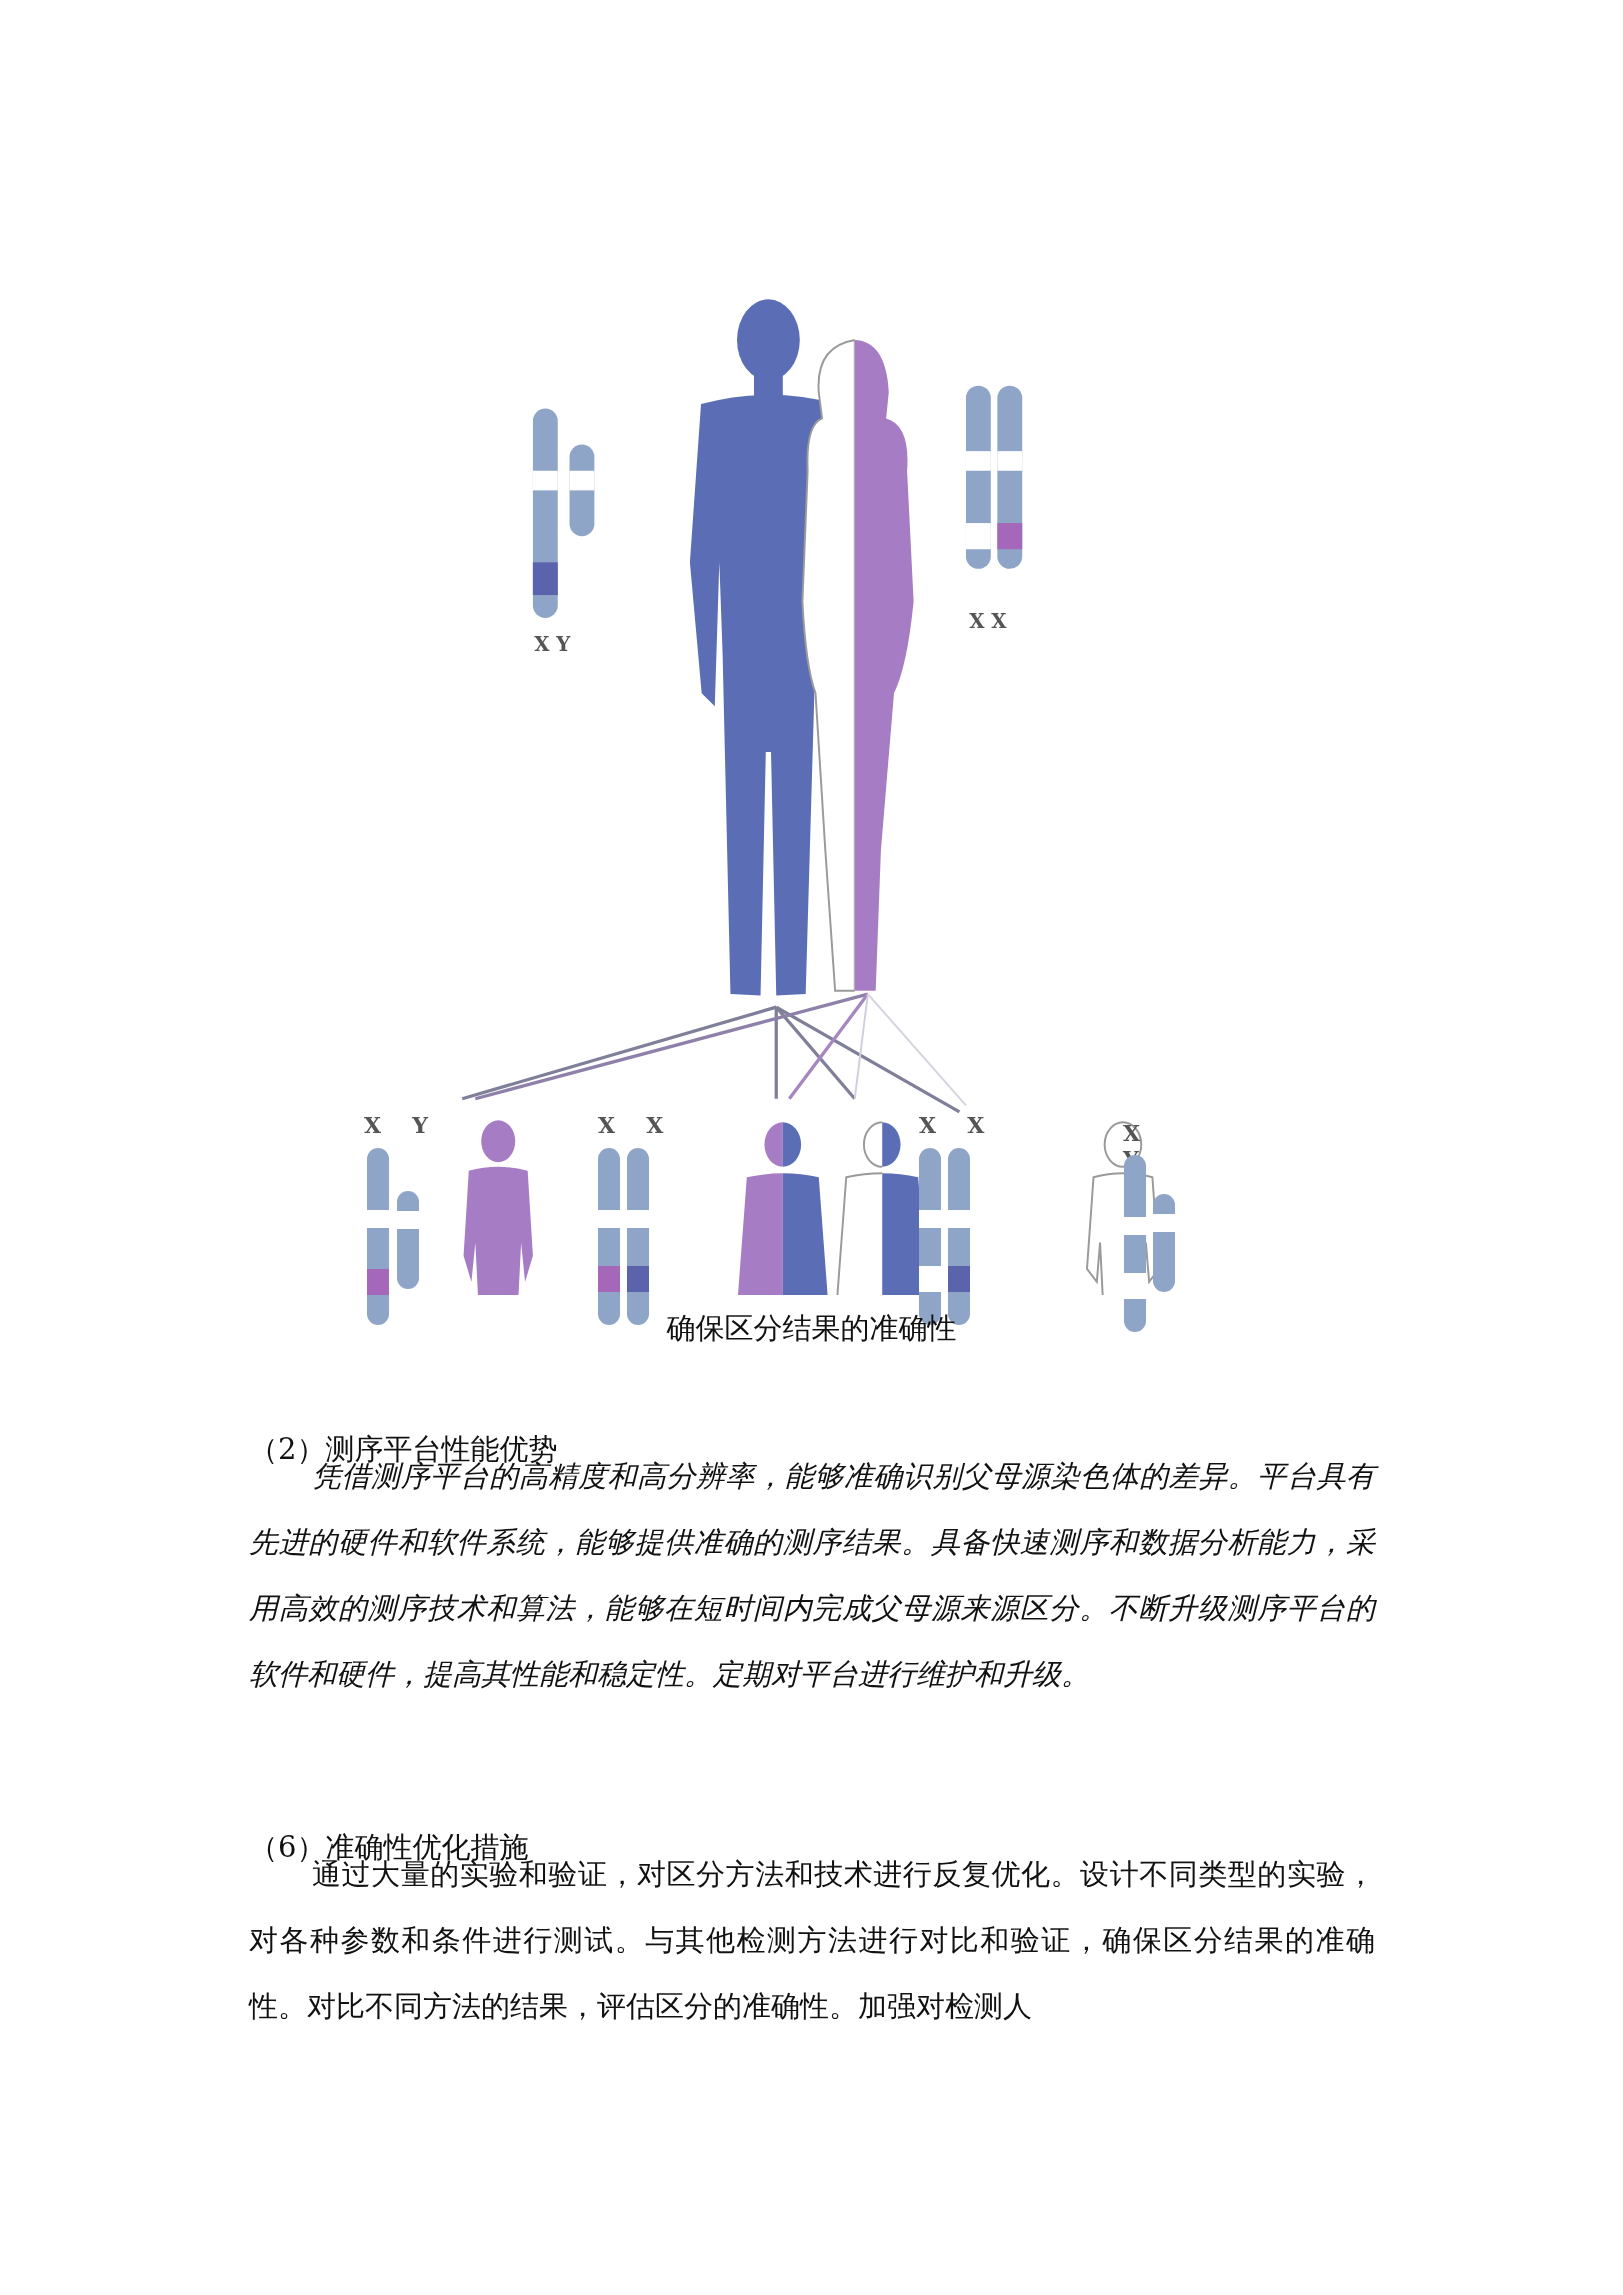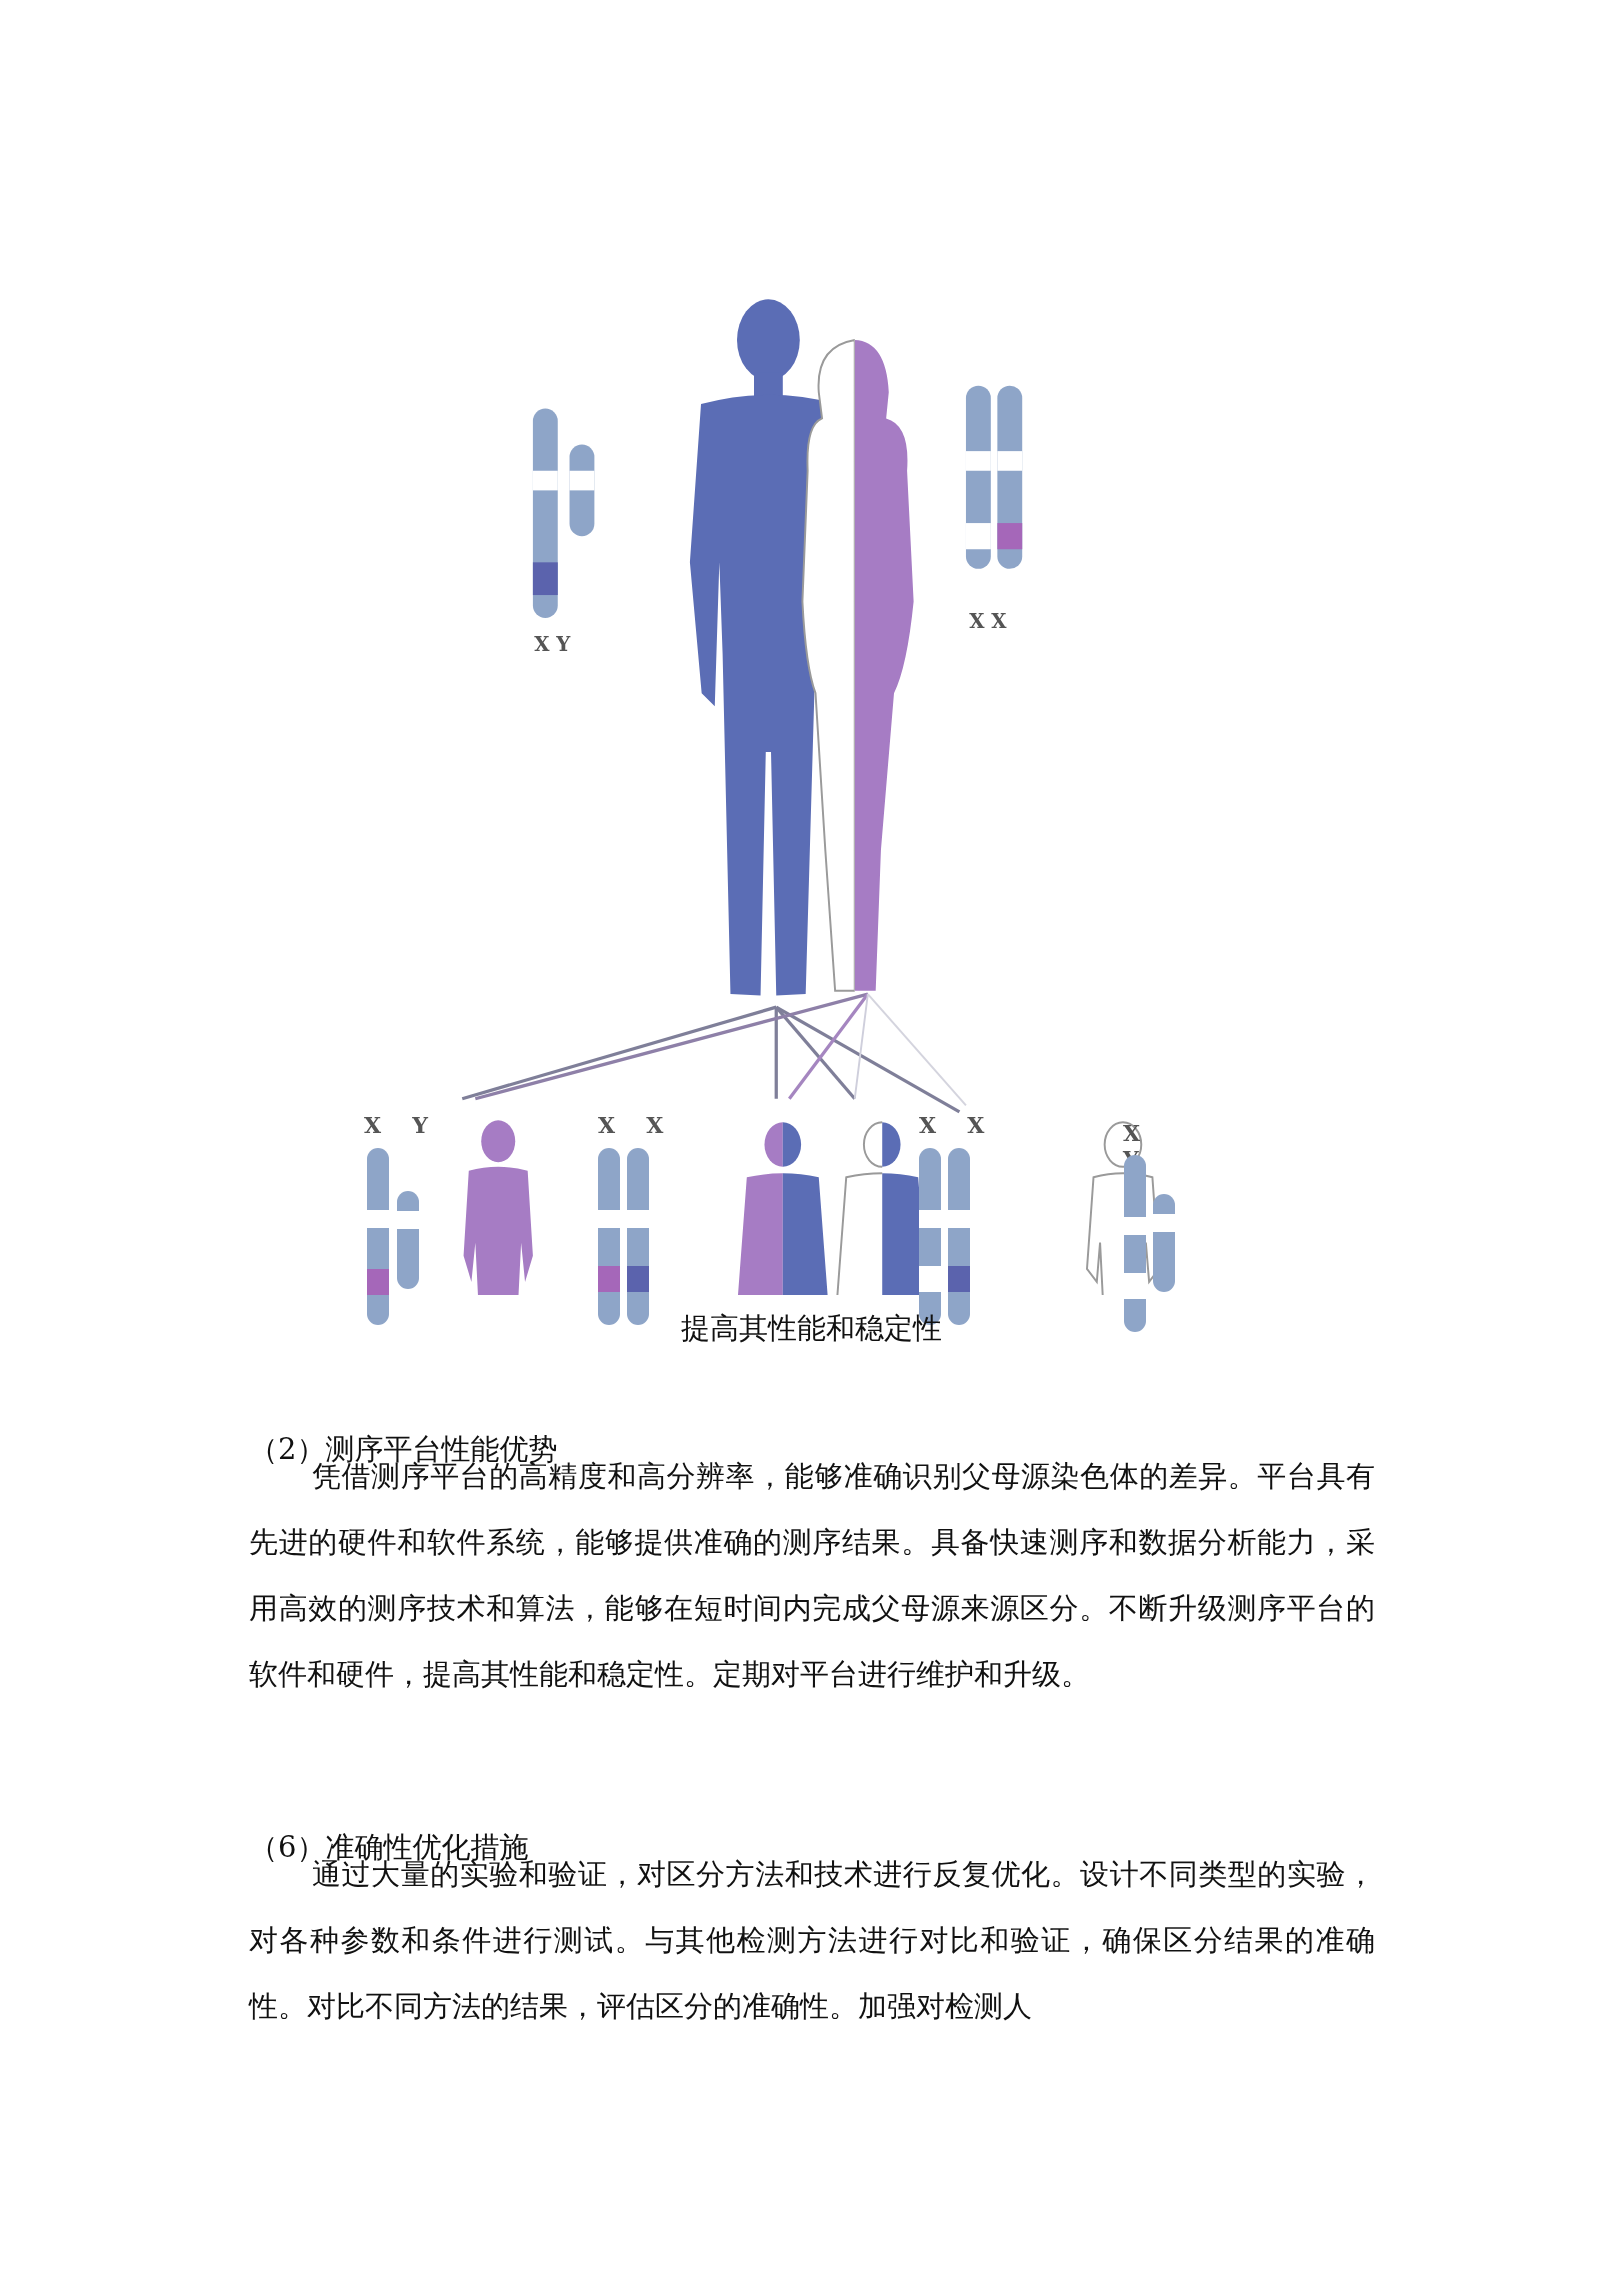--- a/index.html
+++ b/index.html
@@ -162,20 +162,20 @@
     <div style="position:absolute; left:675px; top:959px; width:22px; height:177px; border-radius:11px; background:#8ea5c8;">
       <div style="position:absolute; top:62px; width:100%; height:18.3px; background:#fff;"></div>
       <div style="position:absolute; top:118px; width:100%; height:26px; background:#fff;"></div>
     </div>
     <div style="position:absolute; left:704px; top:998px; width:22px; height:98px; border-radius:11px; background:#8ea5c8;">
       <div style="position:absolute; top:19.6px; width:100%; height:18.3px; background:#fff;"></div>
     </div>
   </div>
 </div>
 
-<div class="caption">提高其性能和稳定性</div>
+<div class="caption">确保区分结果的准确性</div>
 
 <div class="heading" style="top:1382px;">（2）测序平台性能优势</div>
-<p class="para" style="top:1443px;">凭借测序平台的高精度和高分辨率，能够准确识别父母源染色体的差异。平台具有先进的硬件和软件系统，能够提供准确的测序结果。具备快速测序和数据分析能力，采用高效的测序技术和算法，能够在短时间内完成父母源来源区分。不断升级测序平台的软件和硬件，提高其性能和稳定性。定期对平台进行维护和升级。</p>
+<p class="para" style="top:1443px;font-style:italic;">凭借测序平台的高精度和高分辨率，能够准确识别父母源染色体的差异。平台具有先进的硬件和软件系统，能够提供准确的测序结果。具备快速测序和数据分析能力，采用高效的测序技术和算法，能够在短时间内完成父母源来源区分。不断升级测序平台的软件和硬件，提高其性能和稳定性。定期对平台进行维护和升级。</p>
 
 <div class="heading" style="top:1780px;">（6）准确性优化措施</div>
 <p class="para" style="top:1841px;">通过大量的实验和验证，对区分方法和技术进行反复优化。设计不同类型的实验，对各种参数和条件进行测试。与其他检测方法进行对比和验证，确保区分结果的准确性。对比不同方法的结果，评估区分的准确性。加强对检测人</p>
 
 
 </body></html>

